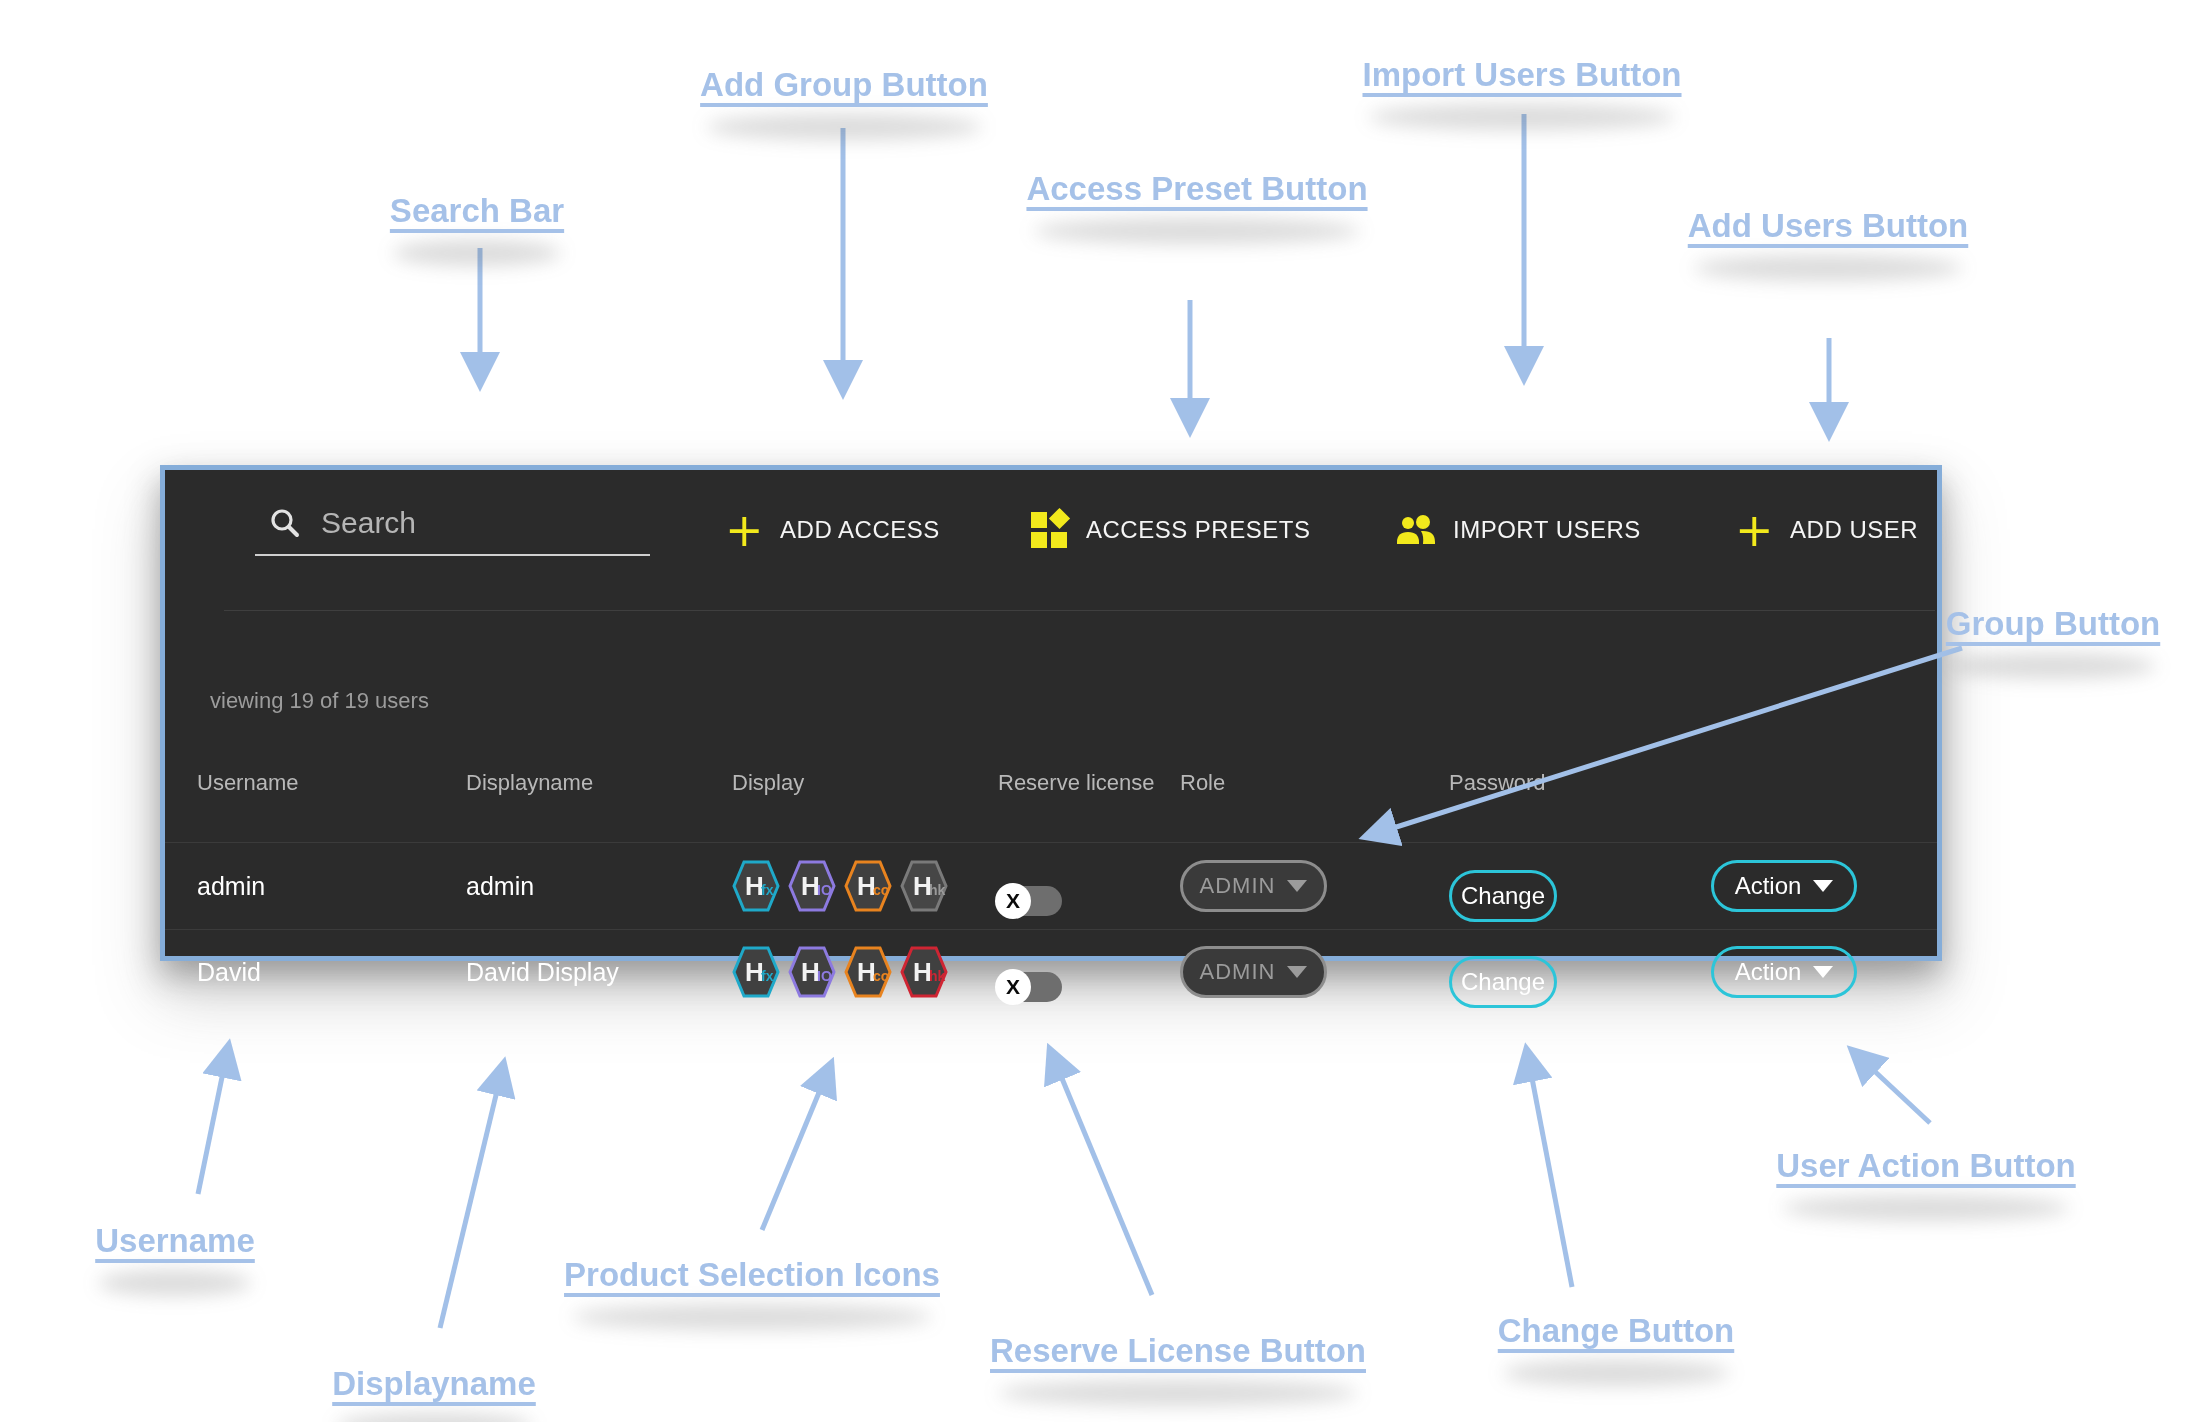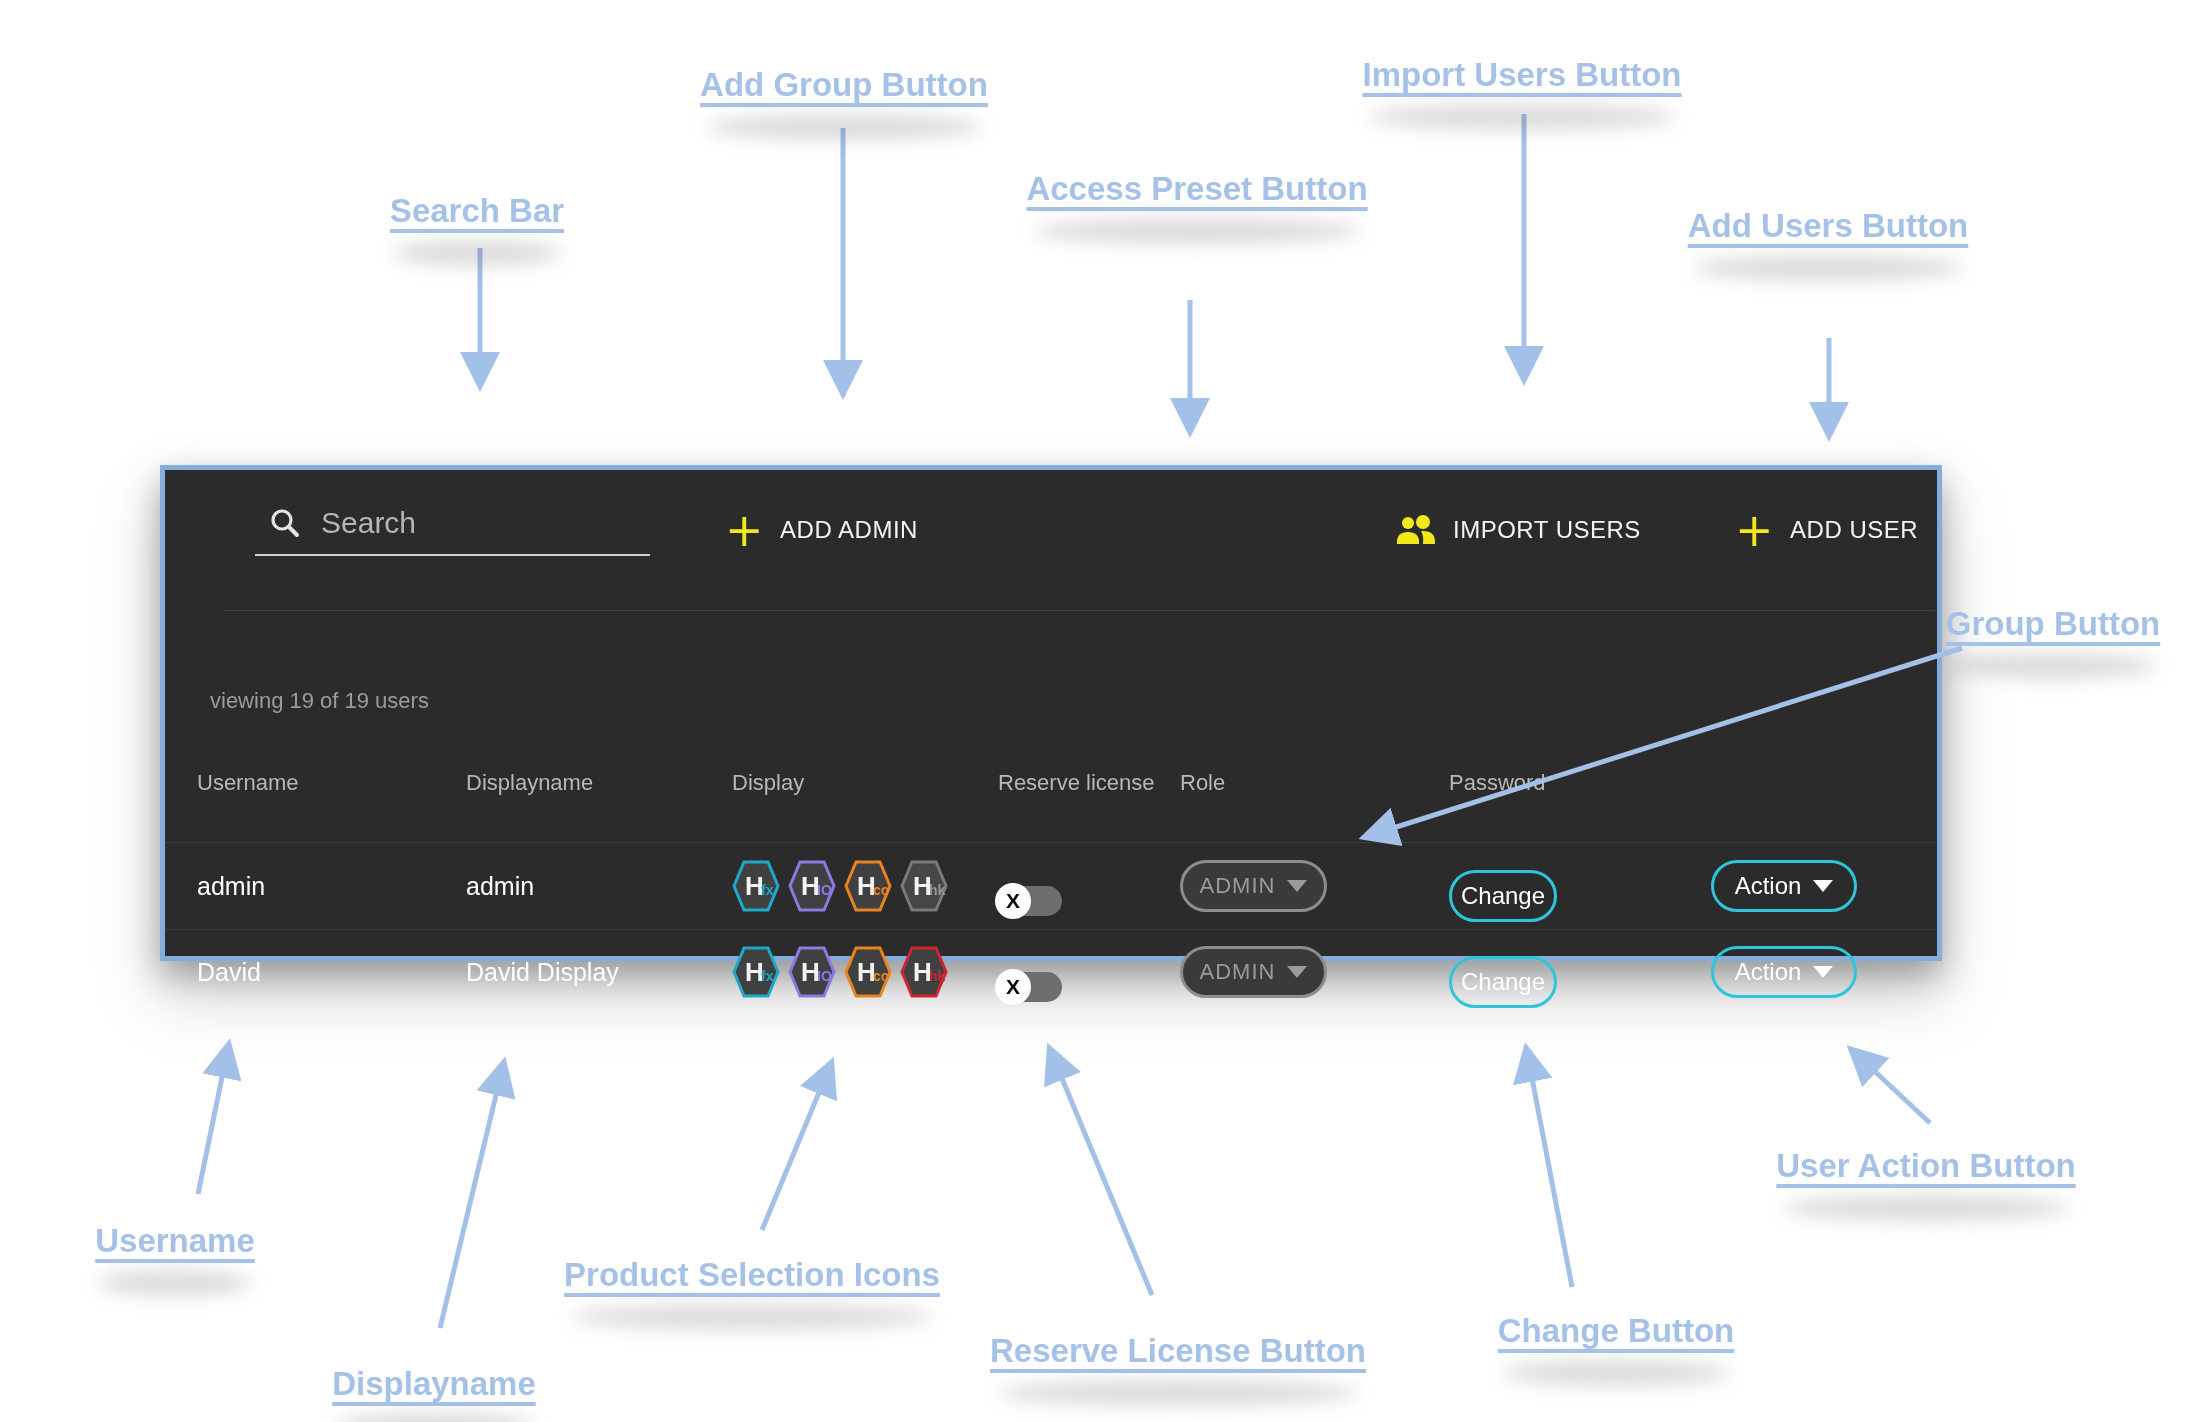--- a/index.html
+++ b/index.html
@@ -127,23 +127,32 @@
   <div class="search-wrap">
     <svg width="32" height="32" viewBox="0 0 32 32">
       <circle cx="13" cy="13" r="9" fill="none" stroke="#e3e3e3" stroke-width="3.2"></circle>
       <line x1="20" y1="20" x2="28" y2="28" stroke="#e3e3e3" stroke-width="4" stroke-linecap="round"></line>
     </svg>
     <input class="search-input" type="text" placeholder="Search" style="">
   </div>
 
   <button class="tbtn tbtn-add-group">
     <span class="plus-glyph">+</span>
-    <span>ADD ADMIN</span>
+    <span>ADD ACCESS</span>
   </button>
 
+  <button class="tbtn tbtn-access-presets">
+    <span class="dash-icon">
+      <i class="tl"></i>
+        <i class="tr"></i>
+        <i class="bl"></i>
+        <i class="br"></i>
+    </span>
+    <span>ACCESS PRESETS</span>
+  </button>
 
   <button class="tbtn tbtn-import-users">
     <svg width="42" height="36" viewBox="0 0 42 36">
       <circle cx="13" cy="11" r="6" fill="#f2e91c"></circle>
       <circle cx="28" cy="10" r="7" fill="#f2e91c"></circle>
       <path d="M2,30 q0,-10 11,-10 q11,0 11,10 l0,2 l-22,0 z" fill="#f2e91c"></path>
       <path d="M26,19 q14,-1 14,11 l0,2 l-12,0 q1,-8 -2,-13 z" fill="#f2e91c"></path>
     </svg>
     <span>IMPORT USERS</span>
   </button>

